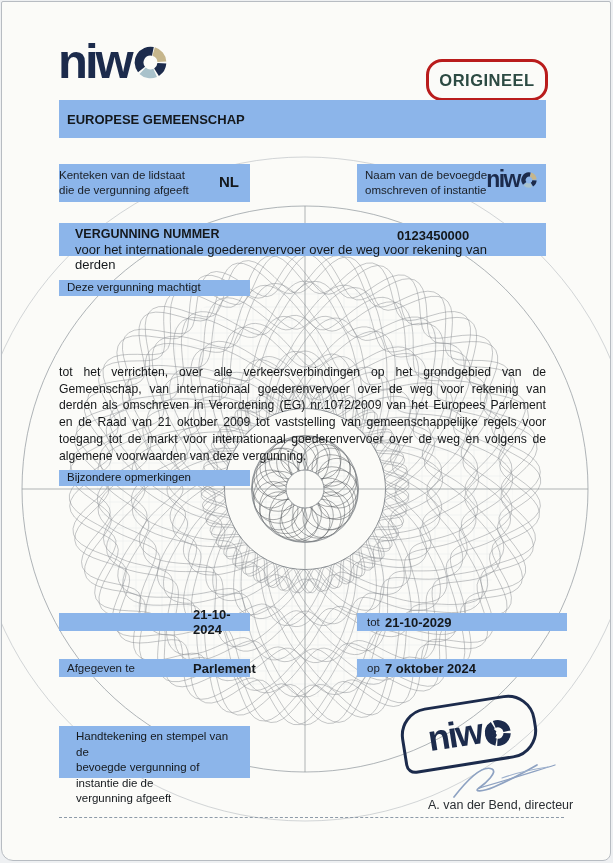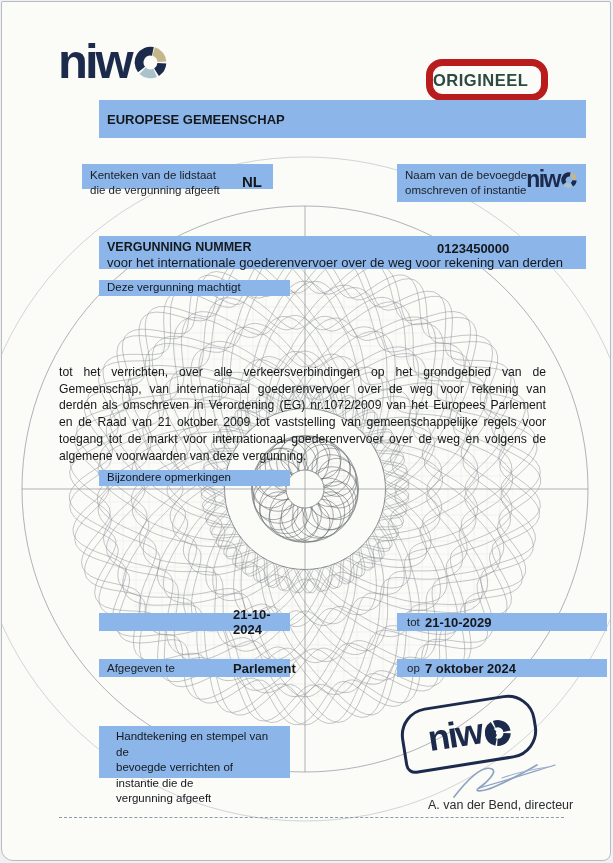--- a/index.html
+++ b/index.html
@@ -5,44 +5,44 @@
   * { margin:0; padding:0; box-sizing:border-box; }
   html,body { width:613px; height:863px; background:#eef0f2; font-family:"Liberation Sans", sans-serif; }
   .page {
     position:absolute; left:1px; top:1px; width:610px; height:860px;
     background:#fbfbf8; border:1px solid #b7bcc2; border-radius:2px 2px 8px 12px;
     overflow:hidden;
   }
   #guilloche { position:absolute; left:0; top:0; z-index:0; }
   .content { position:absolute; left:0; top:0; width:100%; height:100%; z-index:1; }
   .abs { position:absolute; }
-  .bluebox { background:#8cb5ea; color:#14181c;margin-left:40px; }
+  .bluebox { background:#8cb5ea; color:#14181c; }
   .lbl { font-size:11.5px; line-height:15px; color:#1a1e24; }
 
   
   .logo-main { left:56px; top:40px; display:flex; align-items:flex-end; }
   .logo-main .logo-text { font-size:49px; font-weight:bold; letter-spacing:-3px; color:#1c2b4c; line-height:0.78; }
   .logo-main svg { margin:0 0 1px 3px; }
 
   
-  .origineel { left:424px; top:57px; width:122px; height:42px; border:7px solid #b91c1c; border-radius:16px;
-    display:flex; align-items:center; }
+  .origineel { left:424px; top:57px; width:122px; height:42px; border:3px solid #b91c1c; border-radius:16px;
+    display:flex; align-items:center; justify-content:center; }
   .origineel span { font-size:16.5px; font-weight:bold; letter-spacing:0.5px; color:#2c4a42; }
 
   .header-bar { left:57px; top:98px; width:487px; height:38px; display:flex; align-items:center; padding-left:8px; }
   .header-bar span { font-size:13px; font-weight:bold; }
 
-  .ms-box { left:40px; top:162px; width:191px; height:25px; padding:4px 8px; }
+  .ms-box { left:57px; top:162px; width:191px; height:38px; padding:4px 0; }
   .ms-value { position:absolute; left:160px; top:9px; font-size:15px; font-weight:bold; }
   .auth-box { left:355px; top:162px; width:189px; height:38px; padding:4px 8px; }
   .auth-logo { position:absolute; right:9px; top:7px; display:flex; align-items:flex-end; }
   .auth-logo .logo-text { font-size:23px; font-weight:bold; letter-spacing:-1.5px; color:#1c2b4c; line-height:0.78; }
   .auth-logo svg { margin:0 0 1px 1px; }
 
-  .lic-bar { left:57px; top:234px; width:487px; height:33px; padding:4px 8px 0; }
+  .lic-bar { left:57px; top:221px; width:487px; height:33px; padding:4px 16px 0; }
   .lic-title { font-size:12.5px; font-weight:bold; }
   .lic-number { position:absolute; left:338px; top:5px; font-size:13px; font-weight:bold; }
   .lic-sub { font-size:13px; margin-top:1px; }
 
   .tag { height:16px; width:191px; left:57px; padding:1px 8px; font-size:11.5px; color:#14181c; }
   .tag-machtigt { top:278px; }
   .tag-remarks { top:468px; }
 
   .holder { left:191px; top:294px; font-size:13px; font-weight:bold; line-height:13.5px; color:#111; }
   .holder .gap { height:4px; }
@@ -287,21 +287,21 @@
       <span class="lbl">Afgegeven te</span>
       <span class="val">Parlement</span>
     </div>
     <div class="abs bluebox row-box-r" style="top:657px;">
       <span class="lbl">op</span>
       <span class="val">7 oktober 2024</span>
     </div>
 
     <div class="abs bluebox sig-label">
       <div>Handtekening en stempel van de</div>
-      <div>bevoegde verrichten of instantie die de</div>
+      <div>bevoegde vergunning of instantie die de</div>
       <div>vergunning afgeeft</div>
     </div>
 
     <div class="abs niwo-stamp">
       <span class="logo-text">niw</span>
       <svg width="27" height="27">
           <path d="M10.31 22.25 A9.315000000000001 9.315000000000001 0 0 1 9.71 4.99" stroke="#1c2b4c" stroke-width="7.290000000000001" fill="none"></path>
           <path d="M11.25 4.46 A9.315000000000001 9.315000000000001 0 0 1 22.81 13.17" stroke="#1c2b4c" stroke-width="7.290000000000001" fill="none"></path>
           <path d="M22.67 15.12 A9.315000000000001 9.315000000000001 0 0 1 11.56 22.61" stroke="#1c2b4c" stroke-width="7.290000000000001" fill="none"></path>
           <path d="M11.10 16.93 A4.191750000000001 4.191750000000001 0 0 1 11.10 10.07" stroke="#1c2b4c" stroke-width="4.3740000000000006" fill="none"></path>

